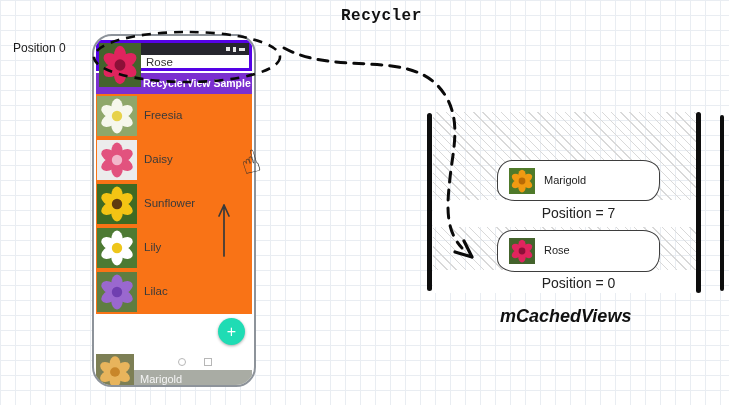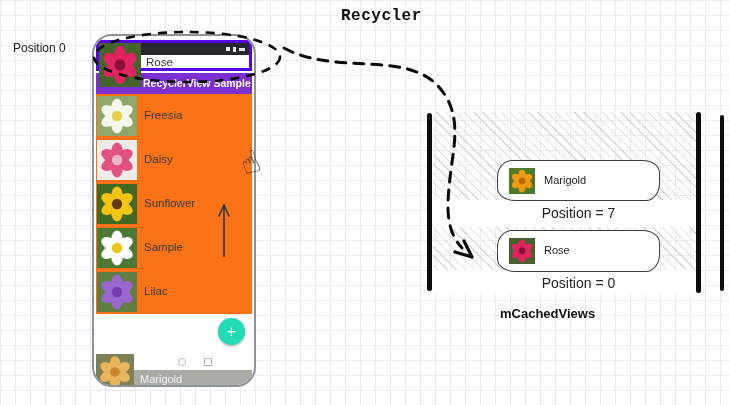--- a/index.html
+++ b/index.html
@@ -9,21 +9,21 @@
     background-color:#ffffff;
     background-image:
       linear-gradient(#e9edf2 1px, transparent 1px),
       linear-gradient(90deg, #e9edf2 1px, transparent 1px);
     background-size:15px 15px;
   }
   
   .pos0{ position:absolute; left:13px; top:41px; font-size:12px; color:#1b1b1b; }
   .recycler{ position:absolute; left:341px; top:7px; font-family:Liberation Mono, monospace;
              font-weight:bold; font-size:16px; color:#111; letter-spacing:.5px; }
-  .mcached{ position:absolute; left:500px; top:306px; font-size:13px; font-weight:bold; color:#101010; }
+  .mcached{ position:absolute; left:500px; top:306px; font-size:18px; font-weight:bold; color:#101010;font-style:italic; }
   
   .phone{ position:absolute; left:92px; top:34px; width:164px; height:353px;
           border:2.5px solid #8d939a; border-radius:20px; background:#fff; overflow:hidden; z-index:2;}
   .hl-row{ position:absolute; top:4px; left:2px; right:2px; height:31px;
            border:3px solid #5502e6; background:#fff; z-index:3; }
   .hl-row .thumb{ position:absolute; left:0; top:0; width:42px; height:44px; display:block; z-index:5; }
   .statusbar{ position:absolute; top:0; left:39px; right:0; height:12px; background:#26262e;
               display:flex; justify-content:flex-end; align-items:center; gap:3px; padding-right:4px; }
   .statusbar i{ display:block; background:#e8e8e8; }
   .si-a{ width:4px; height:4px; }
@@ -158,21 +158,21 @@
               <rect width="40" height="40" fill="#4d7a33"></rect>
               <ellipse cx="20" cy="11.5" rx="5.8" ry="9" fill="#ffffff" transform="rotate(0 20 20)"></ellipse>
               <ellipse cx="20" cy="11.5" rx="5.8" ry="9" fill="#ffffff" transform="rotate(60 20 20)"></ellipse>
               <ellipse cx="20" cy="11.5" rx="5.8" ry="9" fill="#ffffff" transform="rotate(120 20 20)"></ellipse>
               <ellipse cx="20" cy="11.5" rx="5.8" ry="9" fill="#ffffff" transform="rotate(180 20 20)"></ellipse>
               <ellipse cx="20" cy="11.5" rx="5.8" ry="9" fill="#ffffff" transform="rotate(240 20 20)"></ellipse>
               <ellipse cx="20" cy="11.5" rx="5.8" ry="9" fill="#ffffff" transform="rotate(300 20 20)"></ellipse>
               <circle cx="20" cy="20" r="5.2" fill="#eec61a"></circle>
             </svg>
           </span>
-        <span class="row-label">Sample</span>
+        <span class="row-label">Lily</span>
       </div>
       <div class="row">
         <span class="thumb">
             <svg viewBox="0 0 40 40" width="100%" height="100%" preserveAspectRatio="none">
               <rect width="40" height="40" fill="#5f7d41"></rect>
               <ellipse cx="20" cy="11.5" rx="5.8" ry="9" fill="#9a68cf" transform="rotate(0 20 20)"></ellipse>
               <ellipse cx="20" cy="11.5" rx="5.8" ry="9" fill="#9a68cf" transform="rotate(60 20 20)"></ellipse>
               <ellipse cx="20" cy="11.5" rx="5.8" ry="9" fill="#9a68cf" transform="rotate(120 20 20)"></ellipse>
               <ellipse cx="20" cy="11.5" rx="5.8" ry="9" fill="#9a68cf" transform="rotate(180 20 20)"></ellipse>
               <ellipse cx="20" cy="11.5" rx="5.8" ry="9" fill="#9a68cf" transform="rotate(240 20 20)"></ellipse>

